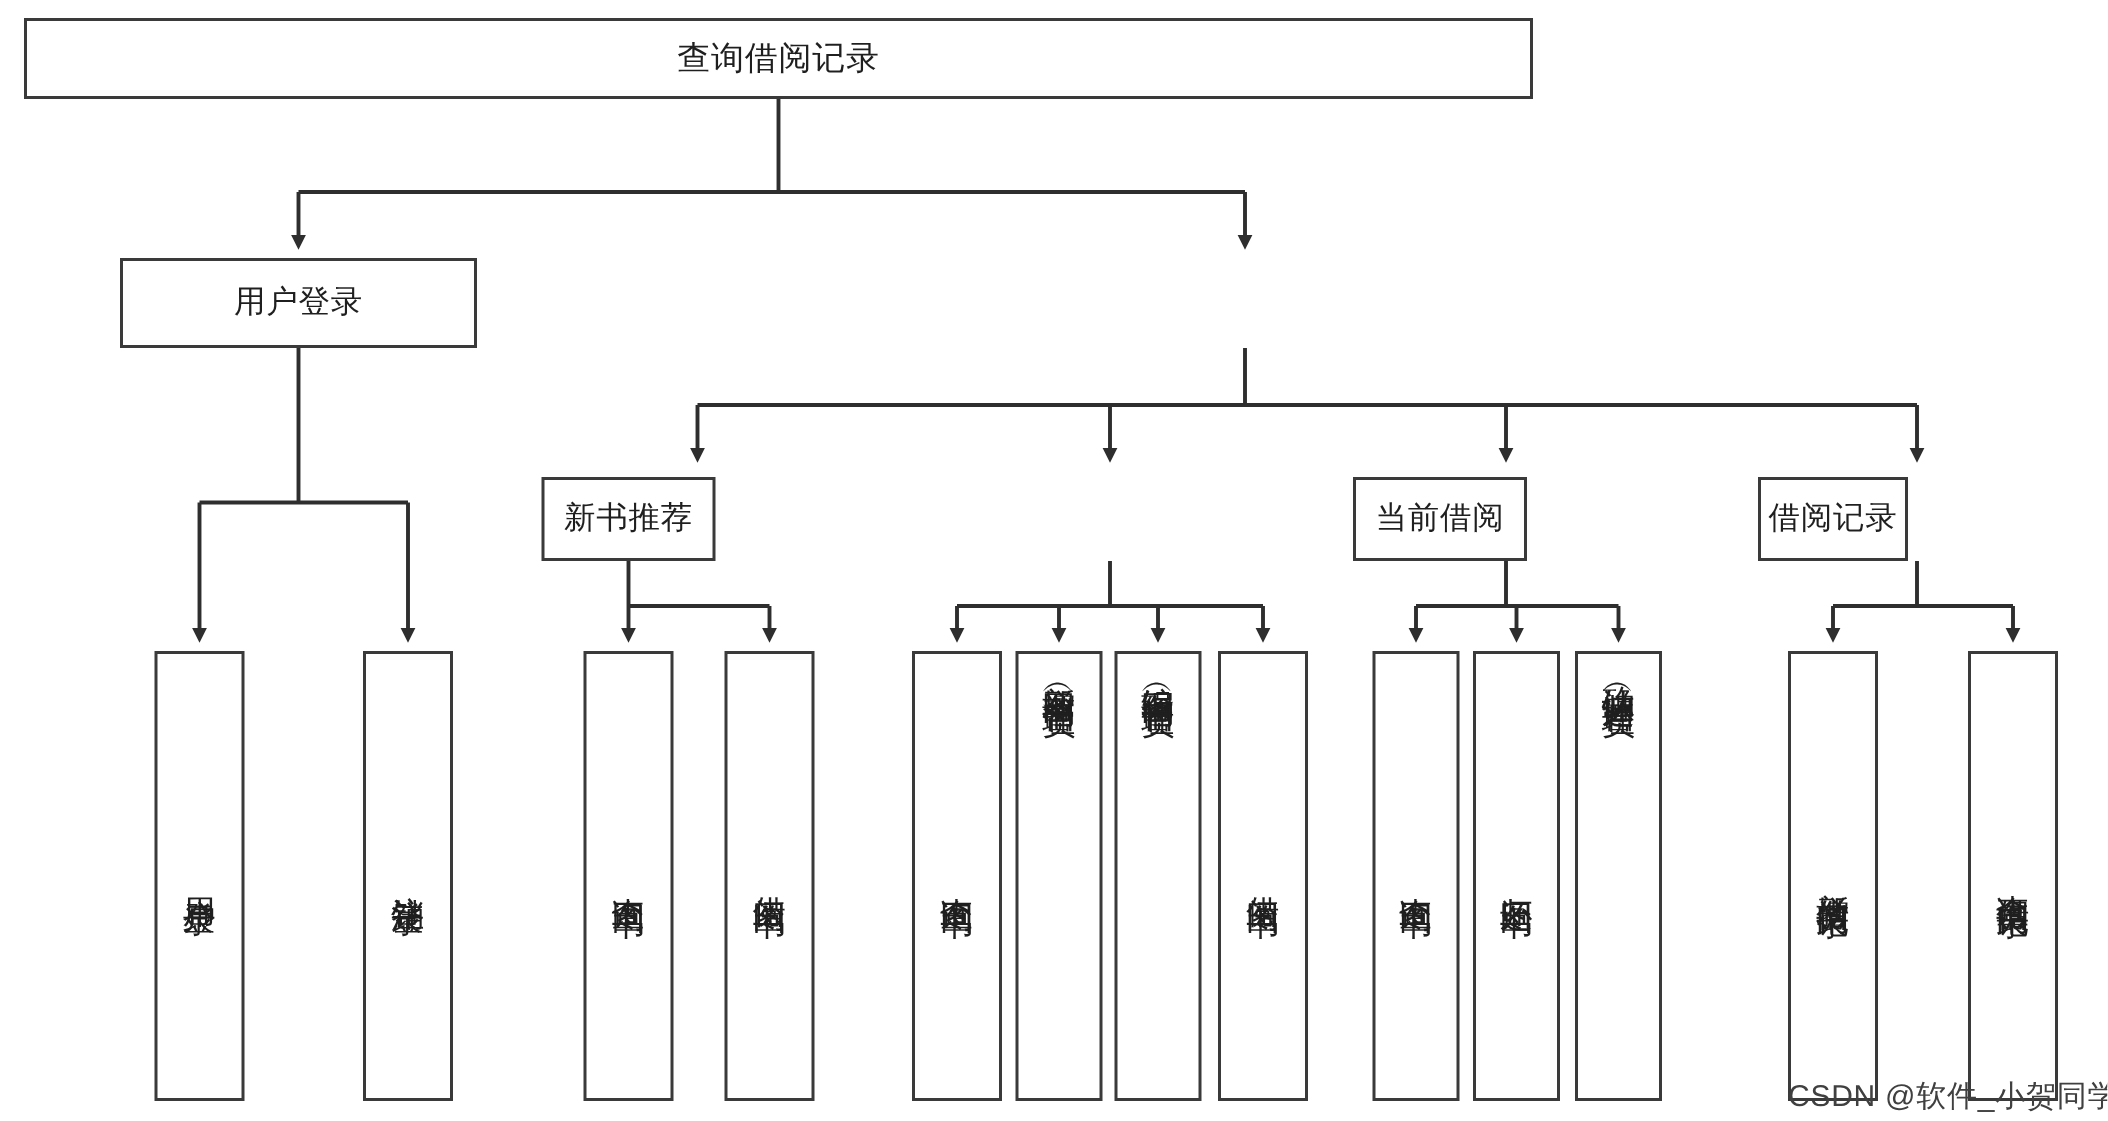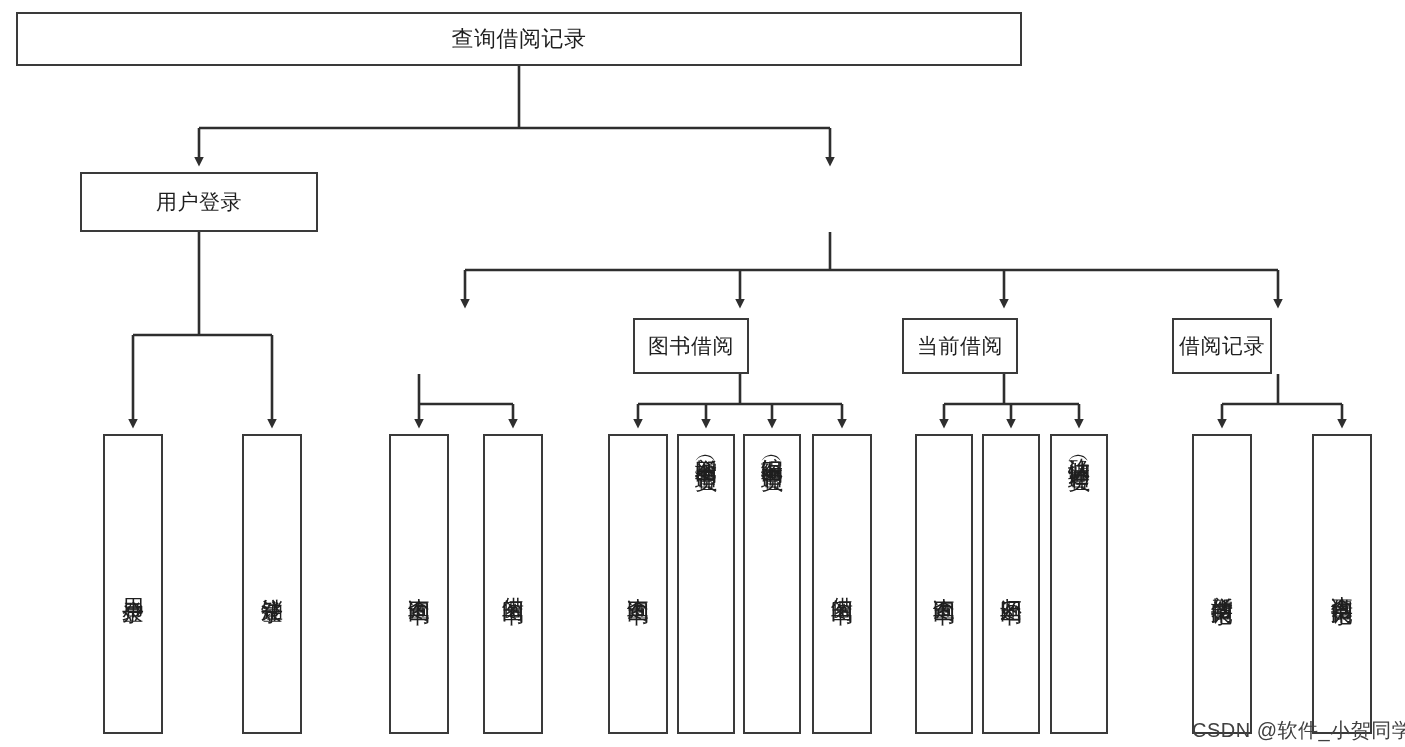--- a/index.html
+++ b/index.html
@@ -124,22 +124,22 @@
   </svg>
 
   <div class="node h root" style="left:16px; top:12px; width:1006px; height:54px;">
     <span class="label">查询借阅记录</span>
   </div>
 
   <div class="node h" style="left:80px; top:172px; width:238px; height:60px;">
     <span class="label">用户登录</span>
   </div>
 
-  <div class="node h" style="left:633px; top:318px; width:116px; height:56px;">
-    <span class="label">图书借阅</span>
+  <div class="node h" style="left:361px; top:318px; width:116px; height:56px;">
+    <span class="label">新书推荐</span>
   </div>
   <div class="node h" style="left:902px; top:318px; width:116px; height:56px;justify-content:center;">
     <span class="label">当前借阅</span>
   </div>
   <div class="node h" style="left:1172px; top:318px; width:100px; height:56px;">
     <span class="label">借阅记录</span>
   </div>
 
   <div class="node v mid" style="left:103px; top:434px; width:60px; height:300px;">
     <span class="label">用户登录</span>

